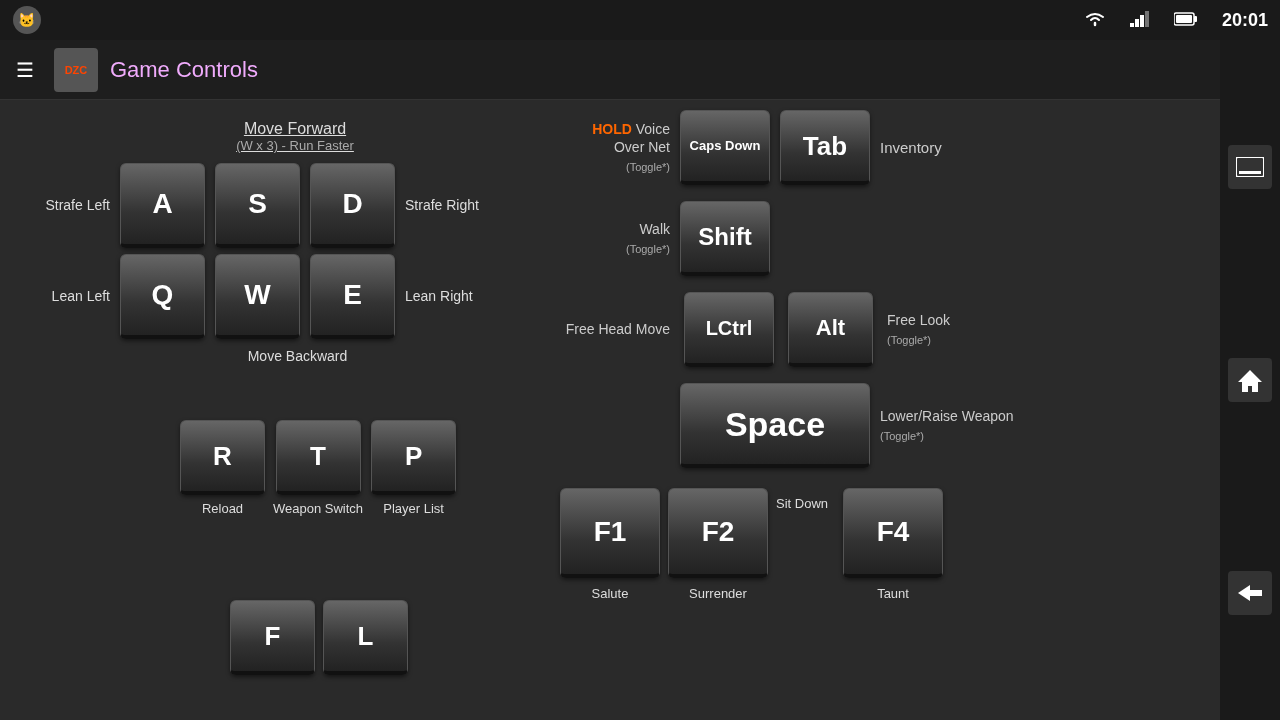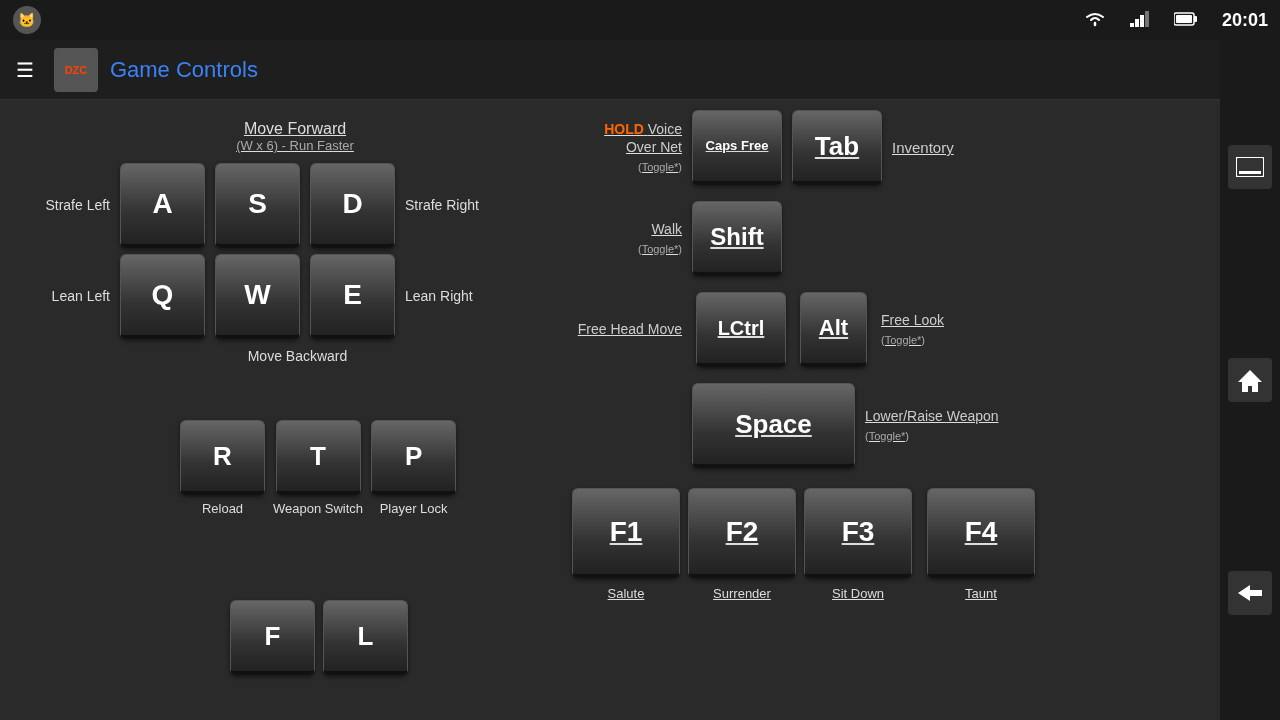--- a/index.html
+++ b/index.html
@@ -61,21 +61,21 @@
       border-radius: 4px;
       display: flex;
       align-items: center;
       justify-content: center;
       font-size: 11px;
       font-weight: bold;
       color: #ff4400;
     }
     .header-title {
       font-size: 22px;
-      color: #3b82f6;
+      color: #f0abfc;
       font-weight: normal;
     }
     .hamburger {
       font-size: 20px;
       color: #fff;
       margin-right: 8px;
     }
 
     
     .side-nav {
@@ -132,21 +132,21 @@
       width: 85px;
       height: 85px;
       font-size: 28px;
     }
     .key-medium {
       width: 85px;
       height: 75px;
       font-size: 26px;
     }
     .key-fn {
-      width: 108px;
+      width: 100px;
       height: 90px;
       font-size: 28px;
     }
 
     
     .movement-section {
       position: absolute;
       top: 20px;
       left: 30px;
     }
@@ -224,21 +224,21 @@
     </svg>
   </div>
 </div>
 
 <div class="main">
 
   <div class="movement-section">
 
     <div style="text-align:center; margin-bottom:10px; margin-left:75px;text-decoration:underline;">
       <div style="font-size:16px; font-weight:normal;">Move Forward</div>
-      <div style="font-size:13px; color:#aaa;">(W x 6) - Run Faster</div>
+      <div style="font-size:13px; color:#aaa;">(W x 3) - Run Faster</div>
     </div>
 
     <div class="key-row-with-labels" style="margin-top:4px;">
       <div style="text-align:right; min-width:80px; font-size:14px; line-height:1.3;">
         <span>Strafe
 Left</span>
       </div>
       <div class="key key-large">
           <span>A</span>
         </div>
@@ -296,46 +296,46 @@
           <span>Weapon
 Switch</span>
         </div>
       </div>
       <div style="display:flex; flex-direction:column; align-items:center;">
         <div class="key key-medium">
             <span>P</span>
           </div>
         <div style="font-size:13px; margin-top:6px; text-align:center; line-height:1.3;">
           <span>Player
-Lock</span>
+List</span>
         </div>
       </div>
     </div>
   </div>
 
   <div style="position:absolute; top:500px; left:230px; display:flex; gap:8px;">
     <div class="key key-medium">
         <span>F</span>
       </div>
     <div class="key key-medium">
         <span>L</span>
       </div>
   </div>
 
-  <div style="position:absolute; top:10px; left:572px;text-decoration:underline;">
+  <div style="position:absolute; top:10px; left:560px;">
 
     <div style="display:flex; align-items:center; gap:10px; margin-bottom:16px;">
       <div style="text-align:right; min-width:110px; font-size:14px; line-height:1.3; color:#ccc;">
         <span style="color:#ff6600; font-weight:bold;">HOLD</span>
         <span> Voice<br>Over Net<br></span>
         <span style="font-size:11px; color:#aaa;">(Toggle*)</span>
       </div>
       <div class="key" style="width:90px; height:75px; font-size:14px; display:flex; flex-direction:column; align-items:center; justify-content:center; gap:2px;">
         <span style="font-size:13px; font-weight:bold; text-align:center; line-height:1.2;">Caps
-Free</span>
+Down</span>
       </div>
       <div class="key" style="width:90px; height:75px; font-size:26px;">
         <span>Tab</span>
       </div>
       <div style="font-size:15px; color:#ccc;">Inventory</div>
     </div>
 
     <div style="display:flex; align-items:center; gap:10px; margin-bottom:16px;">
       <div style="text-align:right; min-width:110px; font-size:14px; line-height:1.3; color:#ccc;">
         <span>Walk</span><br>
@@ -347,32 +347,32 @@
     </div>
 
     <div style="display:flex; align-items:center; gap:14px; margin-bottom:16px;">
       <div style="text-align:right; min-width:110px; font-size:14px; line-height:1.3; color:#ccc;">
         <span>Free Head
 Move</span>
       </div>
       <div class="key" style="width:90px; height:75px; font-size:20px;">
         <span>LCtrl</span>
       </div>
-      <div class="key" style="width:67px; height:75px; font-size:22px;">
+      <div class="key" style="width:85px; height:75px; font-size:22px;">
         <span>Alt</span>
       </div>
       <div style="font-size:14px; color:#ccc; line-height:1.3;">
         <span>Free Look</span><br>
         <span style="font-size:11px; color:#aaa;">(Toggle*)</span>
       </div>
     </div>
 
     <div style="display:flex; align-items:center; gap:10px; margin-bottom:16px;">
       <div style="min-width:110px;"></div>
-      <div class="key" style="width:163px; height:85px; font-size:26px;">
+      <div class="key" style="width:190px; height:85px; font-size:34px;">
         <span>Space</span>
       </div>
       <div style="font-size:14px; color:#ccc; line-height:1.3;">
         <span>Lower/Raise
 Weapon</span><br>
         <span style="font-size:11px; color:#aaa;">(Toggle*)</span>
       </div>
     </div>
 
     <div style="display:flex; gap:8px; margin-top:20px;">
@@ -382,23 +382,20 @@
           </div>
         <div style="font-size:13px; margin-top:8px;">Salute</div>
       </div>
       <div style="display:flex; flex-direction:column; align-items:center;">
         <div class="key key-fn">
             <span>F2</span>
           </div>
         <div style="font-size:13px; margin-top:8px;">Surrender</div>
       </div>
       <div style="display:flex; flex-direction:column; align-items:center;">
-        <div class="key key-fn">
-            <span>F3</span>
-          </div>
         <div style="font-size:13px; margin-top:8px;">Sit Down</div>
       </div>
       <div style="display:flex; flex-direction:column; align-items:center;margin-left:7px;">
         <div class="key key-fn">
             <span>F4</span>
           </div>
         <div style="font-size:13px; margin-top:8px;">Taunt</div>
       </div>
     </div>
 

